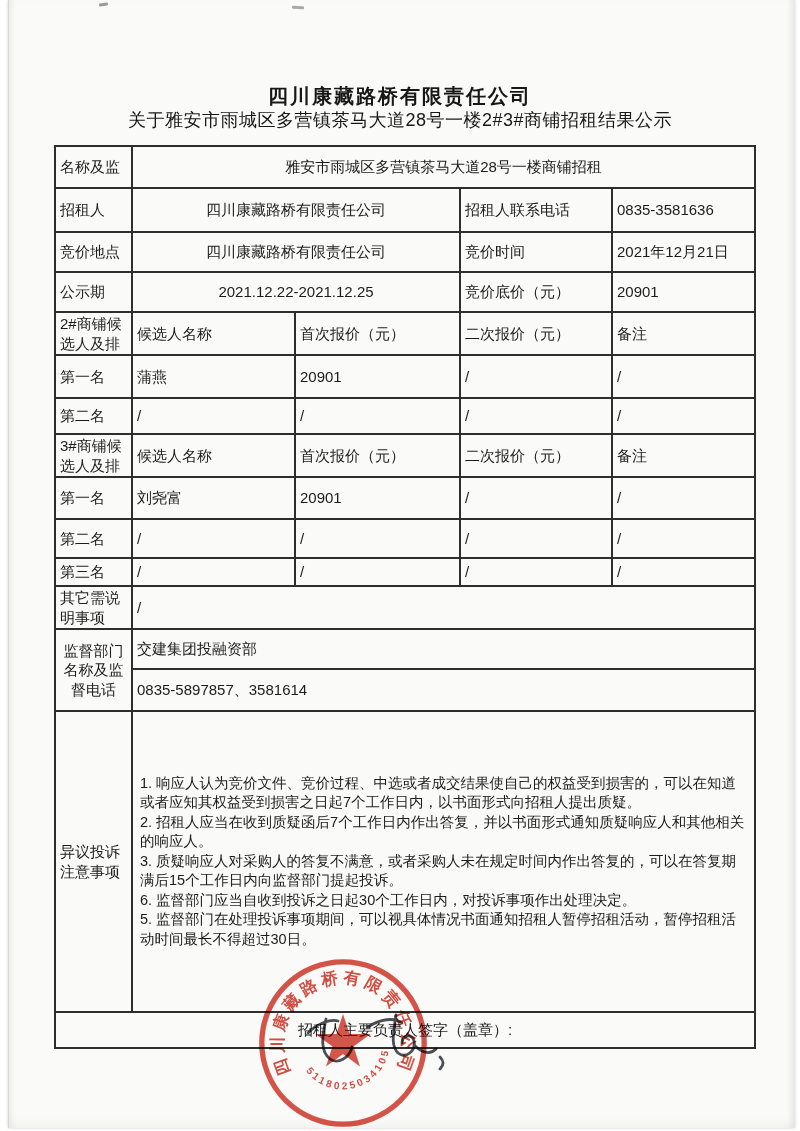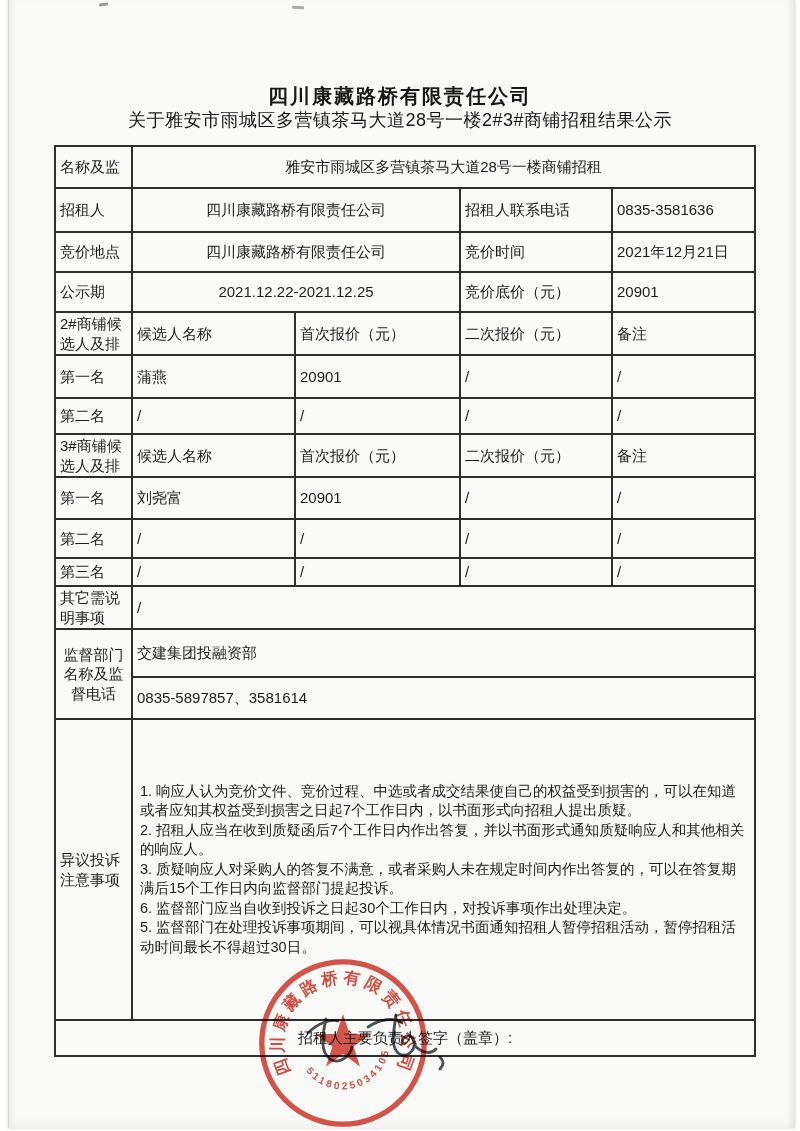--- a/index.html
+++ b/index.html
@@ -136,21 +136,21 @@
     <td class="ctr">/</td>
     <td class="ctr">/</td>
   </tr>
 
   <tr style="height:38px">
     <td class="lab">其它需说
 明事项</td>
     <td class="ctr" colspan="4">/</td>
   </tr>
 
-  <tr style="height:48px">
+  <tr style="height:40px">
     <td class="sup-lab" rowspan="2">监督部门
 名称及监
 督电话</td>
     <td class="ctr" colspan="4">交建集团投融资部</td>
   </tr>
   <tr style="height:42px">
     <td class="ctr" colspan="4">0835-5897857、3581614</td>
   </tr>
 
   <tr style="height:301px">

